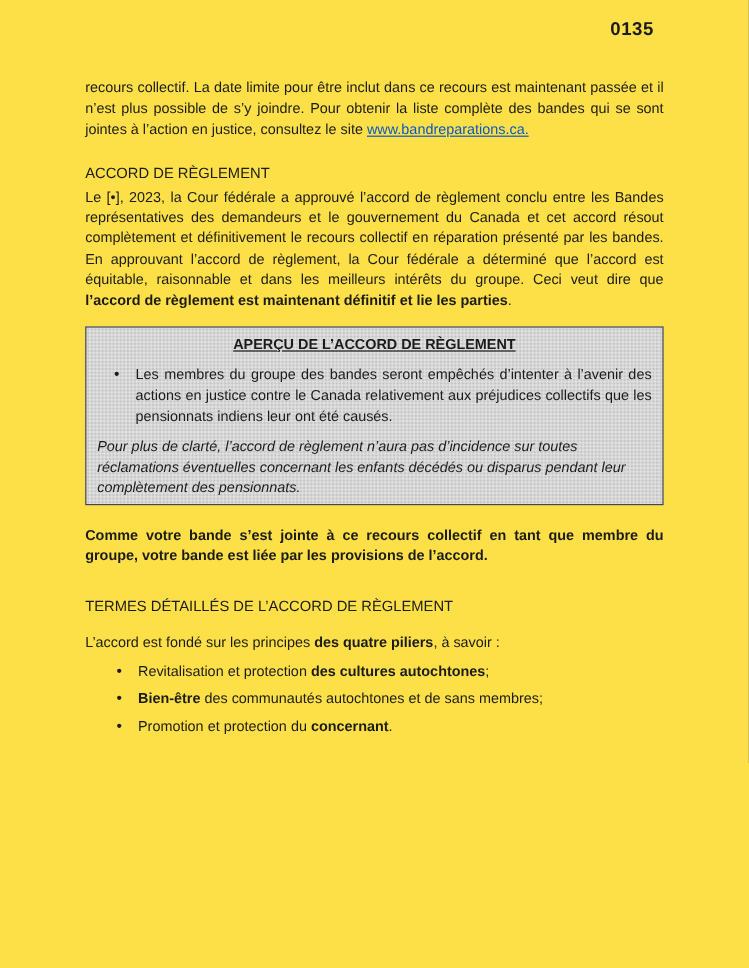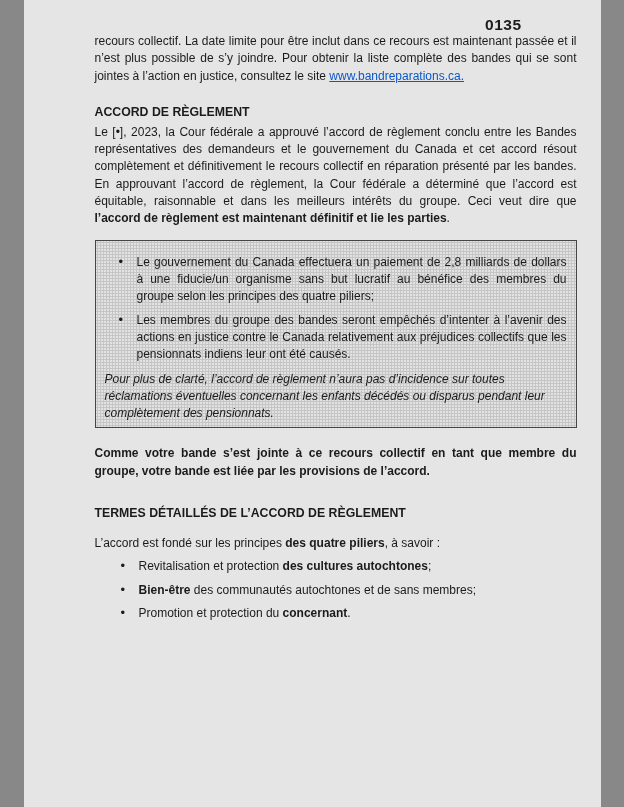--- a/index.html
+++ b/index.html
@@ -1,37 +1,37 @@
 <!DOCTYPE html>
 <html style="--text: #1b1b1b; --link: #0b57c9; --box_background: #e2e2e2; --box_border: #454545;"><head>
 <meta charset="utf-8">
 <style>
   html,body { margin:0; padding:0; background:#888; }
   .page {
     position:relative;
-    width:577px; height:807px;
+    width:624px; height:807px;
     margin:0 auto;
-    background:#e5e5e5;
+    background:#fde047;
     font-family:"Liberation Sans","DejaVu Sans",sans-serif;
     font-size:12px;
     line-height:17.3px;
     color:var(--text,#1b1b1b);
     overflow:hidden;
   }
   .page-number {
     position:absolute; top:16px; right:79px;
     font-weight:700; font-size:15.5px; letter-spacing:.5px;
   }
   .content { position:absolute; left:71px; top:0; width:482px; }
   p { margin:0; }
   .justify { text-align:justify; }
-  .p1 { margin-top:33px; }
+  .p1 { margin-top:65px; }
   .doc-heading {
     margin:19px 0 0 0;
-    font-size:12.3px; font-weight:700; line-height:16px;
+    font-size:12.3px; font-weight:400; line-height:16px;
   }
   .p2 { margin-top:4px; }
   b, strong { font-weight:700; }
   a.doclink {
     color:var(--link,#0b57c9);
     text-decoration:underline;
     cursor:pointer;
   }
   .overview-box {
     margin-top:12px;
@@ -67,22 +67,22 @@
 
   <div class="content">
 
     <p class="p1 justify"><span>recours collectif.  La date limite pour être inclut dans ce recours est maintenant passée et il n’est plus possible de s’y joindre. Pour obtenir la liste complète des bandes qui se sont jointes à l’action en justice, consultez le site </span><a class="doclink">www.bandreparations.ca.</a></p>
 
     <h2 class="doc-heading">ACCORD DE RÈGLEMENT</h2>
 
     <p class="p2 justify"><span>Le [•], 2023, la Cour fédérale a approuvé l’accord de règlement conclu entre les Bandes représentatives des demandeurs et le gouvernement du Canada et cet accord résout complètement et définitivement le recours collectif en réparation présenté par les bandes. En approuvant l’accord de règlement, la Cour fédérale a déterminé que l’accord est équitable, raisonnable et dans les meilleurs intérêts du groupe. Ceci veut dire que </span><strong>l’accord de règlement est maintenant définitif et lie les parties</strong><span>.</span></p>
 
     <div class="overview-box">
+      <div class="box-title"><span class="u">APERÇU DE L’ACCORD DE RÈGLEMENT</span></div>
       <ul class="blist">
-        <li>Le gouvernement du Canada effectuera un paiement de 2,8 milliards de dollars à une fiducie/un organisme sans but lucratif au bénéfice des membres du groupe selon les principes des quatre piliers;</li>
         <li>Les membres du groupe des bandes seront empêchés d’intenter à l’avenir des actions en justice contre le Canada relativement aux préjudices collectifs que les pensionnats indiens leur ont été causés.</li>
       </ul>
       <p class="box-note">Pour plus de clarté, l’accord de règlement n’aura pas d’incidence sur toutes réclamations éventuelles concernant les enfants décédés ou disparus pendant leur complètement des pensionnats.</p>
     </div>
 
     <p class="p3 justify">Comme votre bande s’est jointe à ce recours collectif en tant que membre du groupe, votre bande est liée par les provisions de l’accord.</p>
 
     <h2 class="doc-heading h2b">TERMES DÉTAILLÉS DE L’ACCORD DE RÈGLEMENT</h2>
 
     <p class="terms-intro"><span>L’accord est fondé sur les principes </span><strong>des quatre piliers</strong><span>, à savoir :</span></p>

